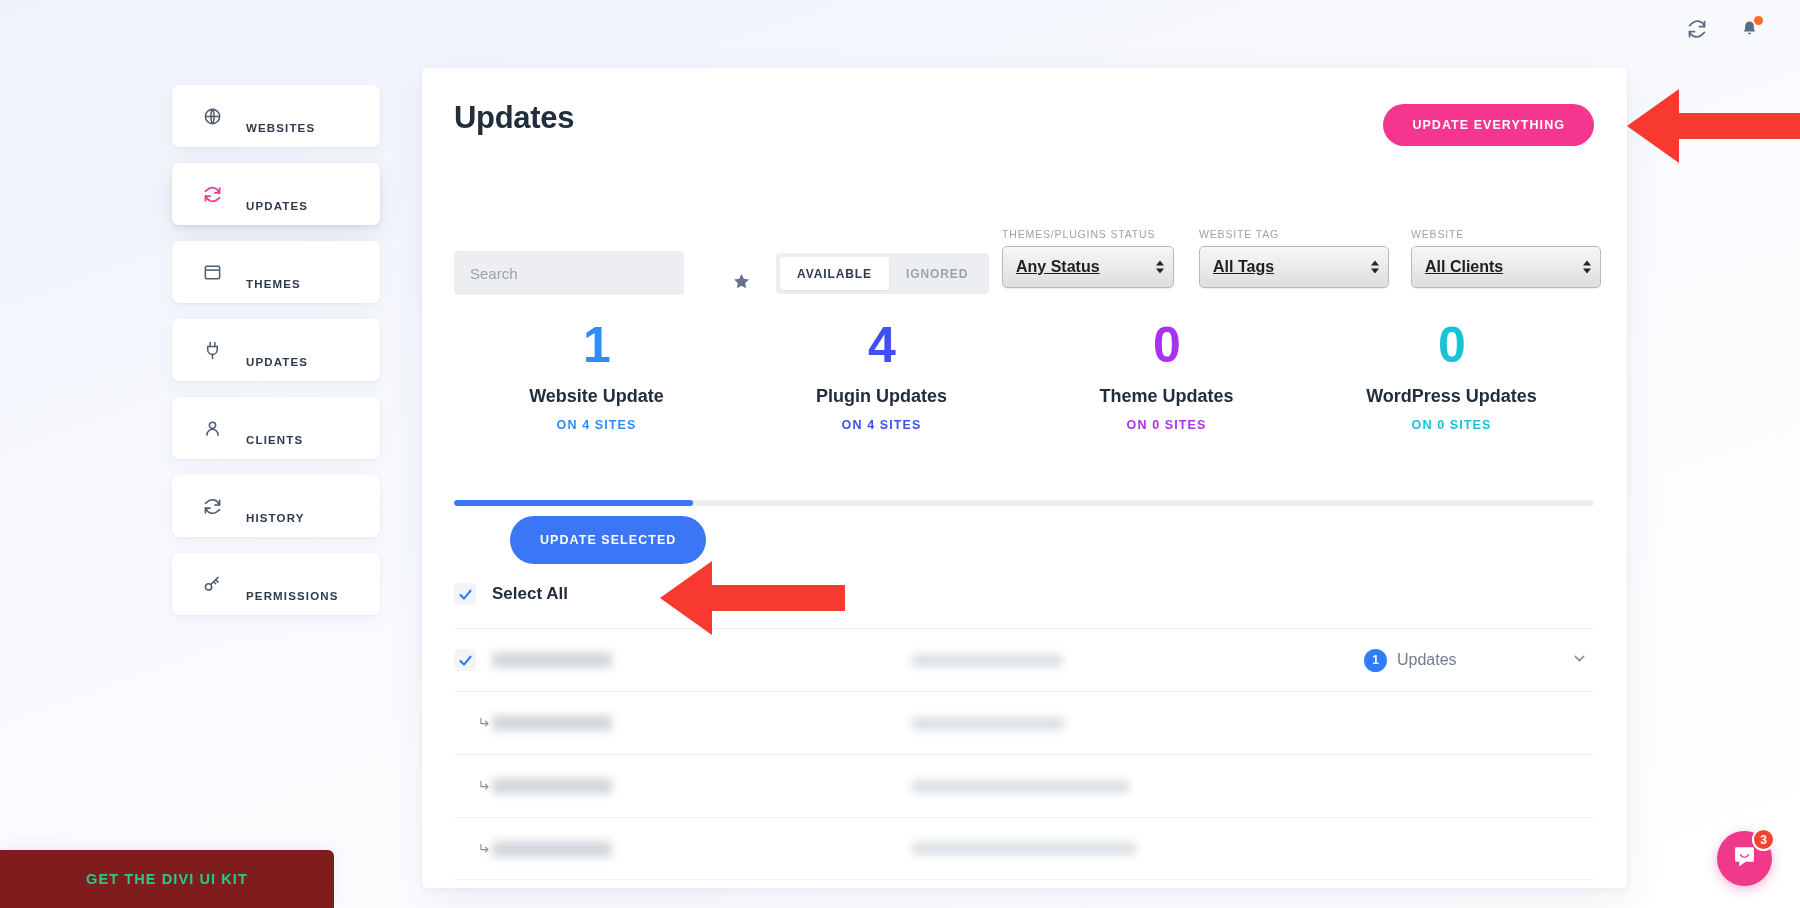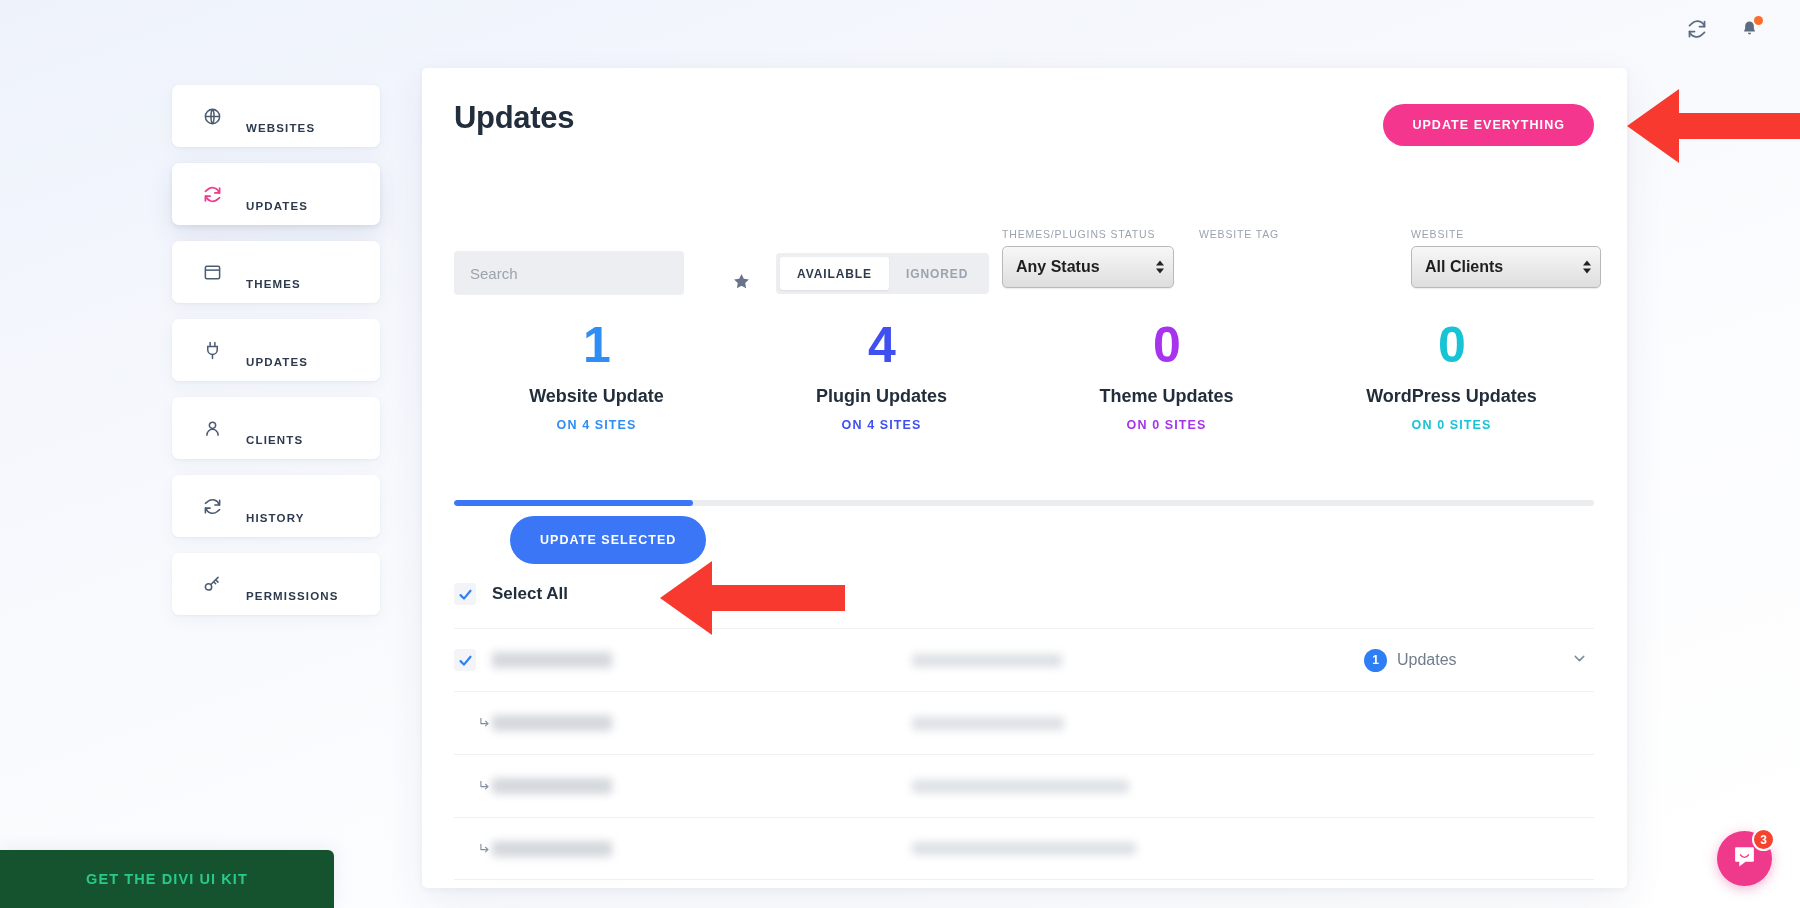--- a/index.html
+++ b/index.html
@@ -200,20 +200,21 @@
     align-items: center;
     padding: 0 28px 0 13px;
     cursor: pointer;
   }
   .sel-value {
     font-size: 16px;
     font-weight: bold;
     color: #1f1f1f;
     white-space: nowrap;
     overflow: hidden;
+    text-decoration: underline;
   }
   .sel-arrows {
     position: absolute;
     right: 9px; top: 50%;
     transform: translateY(-50%);
     display: flex; flex-direction: column; gap: 3px;
     color: #222;
   }
   .sel-arrows i {
     width: 0; height: 0; display: block;
@@ -387,21 +388,21 @@
   #arrow-site-row { left: 660px; top: 560px; width: 185px; height: 76px; }
   #arrow-site-row .shaft { left: 46px; right: 0; }
 
   
   .divi-kit {
     position: absolute;
     left: 0;
     bottom: 0;
     width: 334px;
     height: 58px;
-    background: #14532d;
+    background: #7f1d1d;
     border-radius: 0 6px 0 0;
     box-shadow: 0 -2px 18px rgba(40,60,110,.08);
     display: flex;
     align-items: center;
     justify-content: center;
     cursor: pointer;
   }
   .divi-kit span {
     color: #2ac98a;
     font-size: 14.5px;
@@ -560,20 +561,27 @@
         <div class="sel-value">Any Status</div>
         <span class="sel-arrows">
             <i class="up"></i>
             <i class="down"></i>
           </span>
       </div>
     </div>
 
     <div class="select-group g2">
       <div class="select-label">WEBSITE TAG</div>
+      <div class="sel-wrap">
+        <div class="sel-value">All Tags</div>
+        <span class="sel-arrows">
+            <i class="up"></i>
+            <i class="down"></i>
+          </span>
+      </div>
     </div>
 
     <div class="select-group g3">
       <div class="select-label">WEBSITE</div>
       <div class="sel-wrap">
         <div class="sel-value">All Clients</div>
         <span class="sel-arrows">
             <i class="up"></i>
             <i class="down"></i>
           </span>

